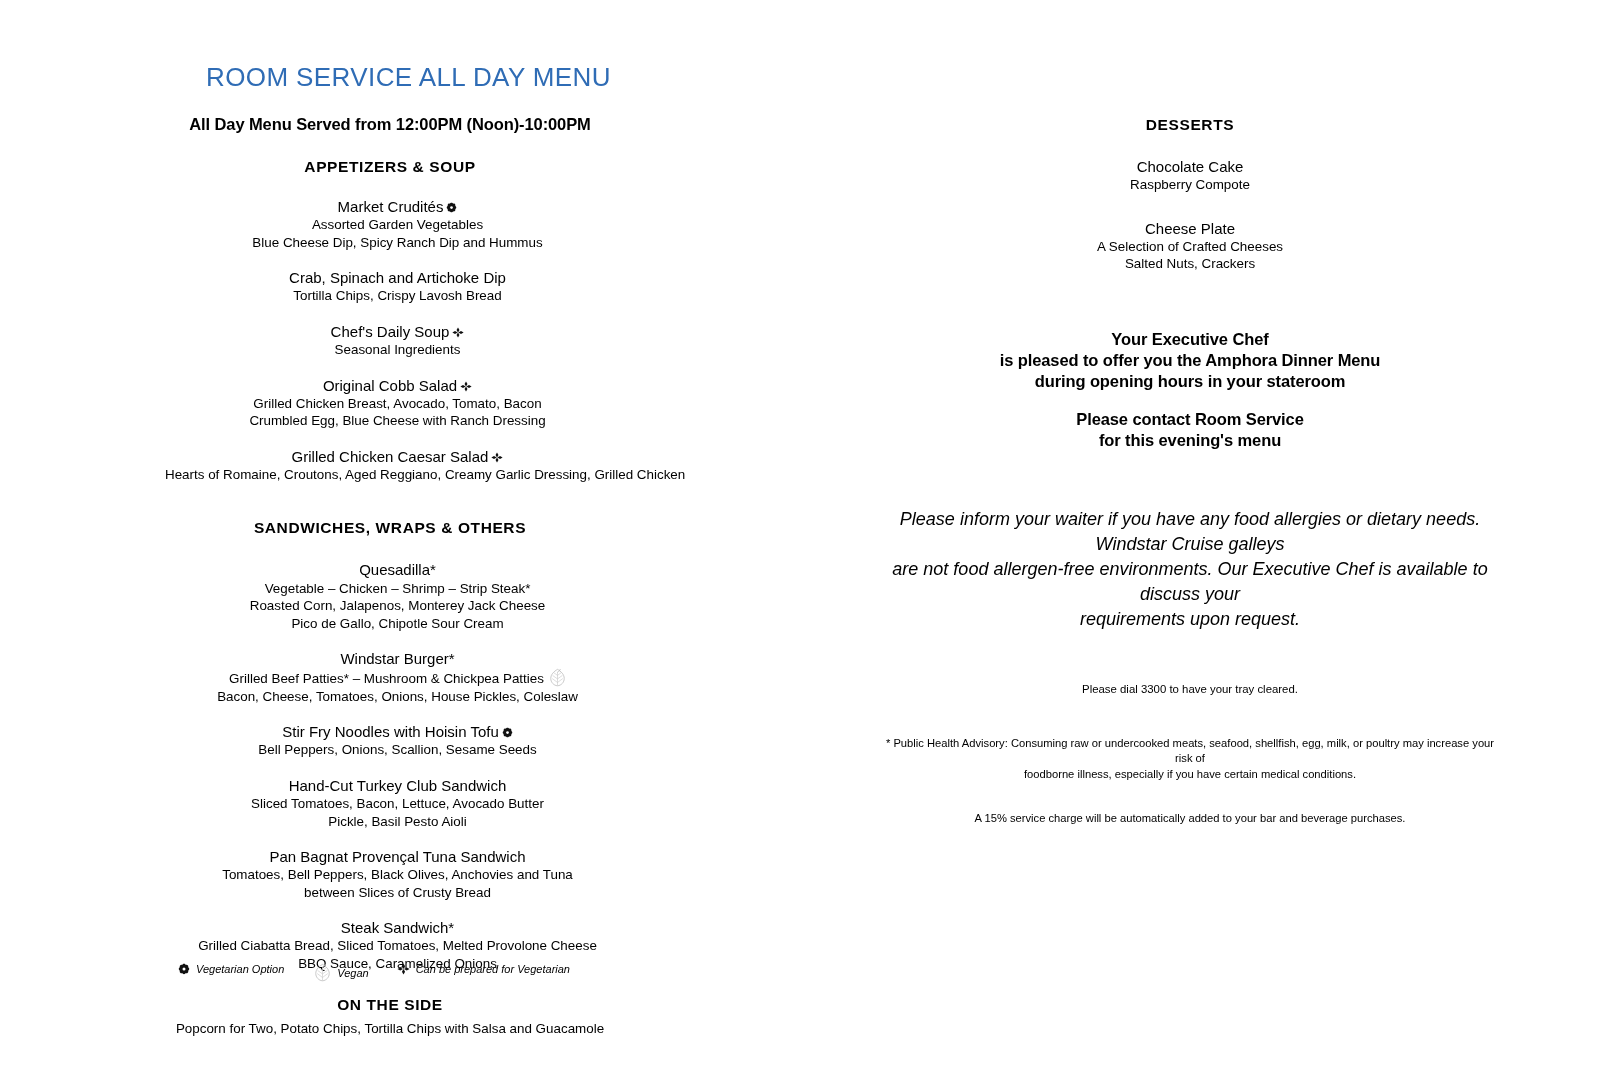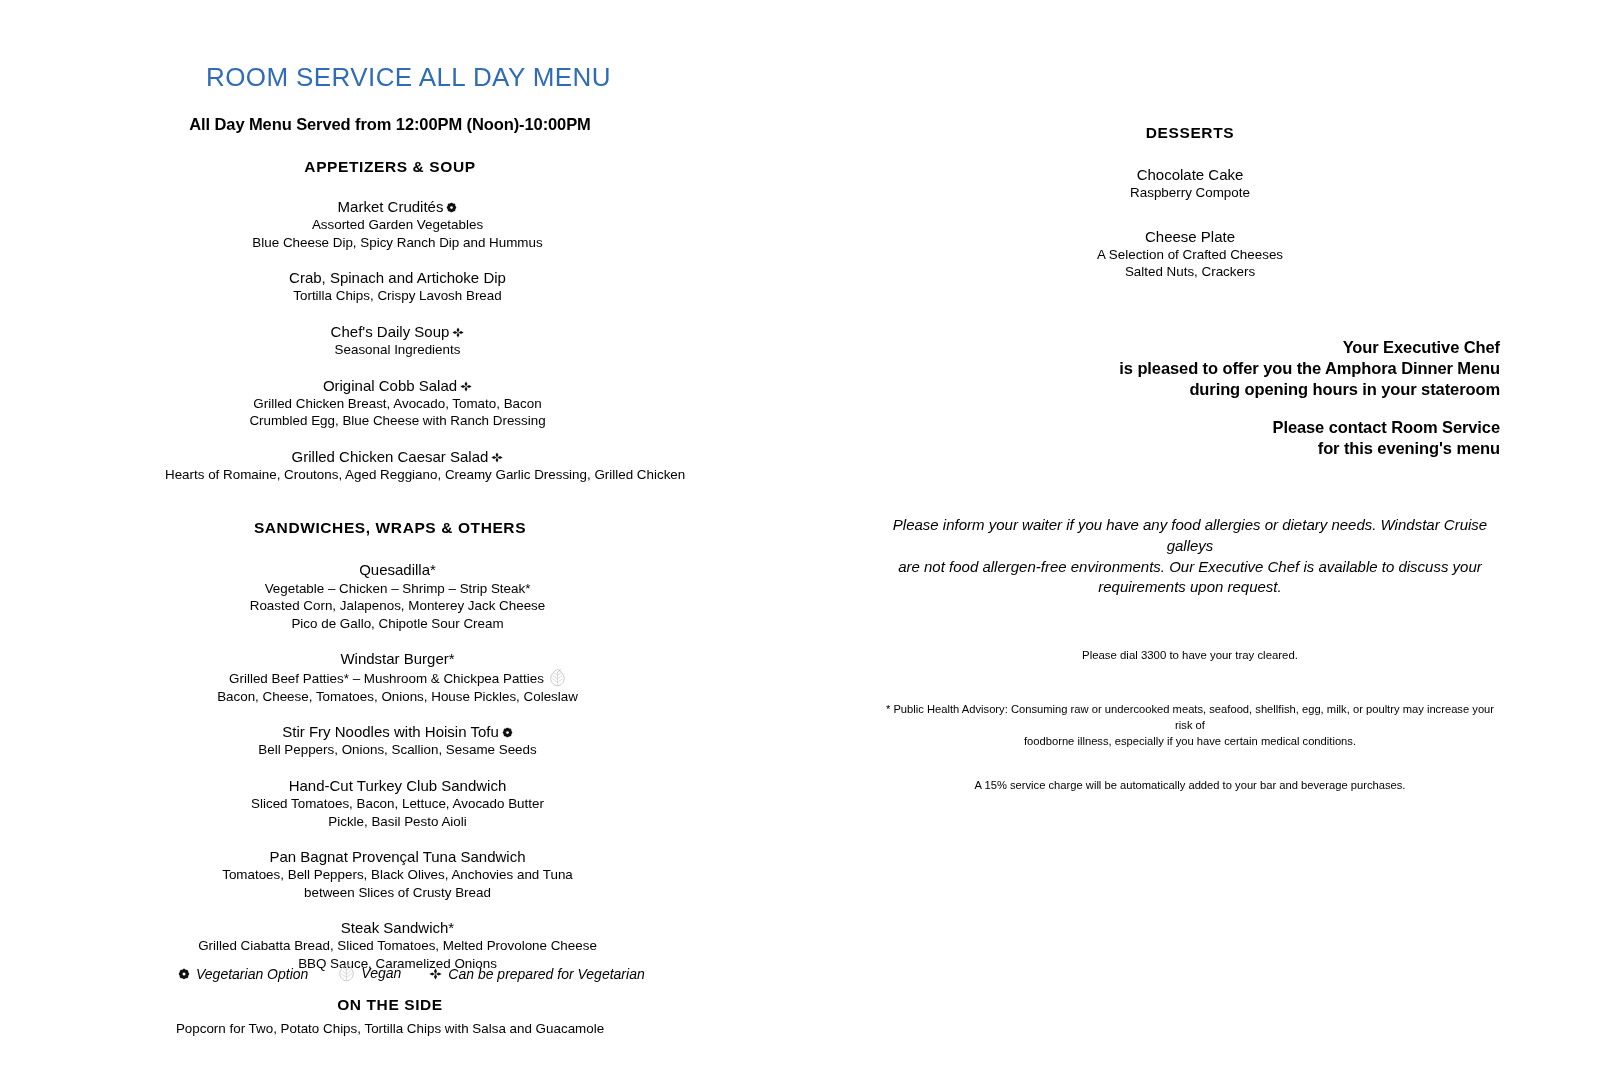--- a/index.html
+++ b/index.html
@@ -72,61 +72,60 @@
   .sym-veg { width: 11px; height: 11px; margin-left: 3px; }
   .sym-vegan { width: 17px; height: 19px; margin-left: 5px; vertical-align: -4px; }
   .sym-prep { width: 12px; height: 11px; margin-left: 3px; }
 
   
   .legend {
     position: absolute;
     left: 178px;
     top: 963px;
     display: flex;
-    align-items: flex-end;
+    align-items: flex-start;
     font-style: italic;
-    font-size: 14px;
+    font-size: 11px;
   }
   .legend-item { display: flex; align-items: center; }
   .legend-item .lg-label { margin-left: 6px; white-space: nowrap; }
   .legend-gap-a { width: 30px; }
   .legend-gap-b { width: 28px; }
 
   
   .col-right {
     position: absolute;
     left: 880px;
-    top: 124px;
+    top: 116px;
     width: 620px;
     text-align: center;
   }
   .desserts-head {
     font-size: 15.5px;
     font-weight: bold;
     letter-spacing: 0.6px;
     margin: 0 0 24px 0;
   }
   .dessert { margin: 0 0 26px 0; }
   .dessert-name { font-size: 15px; line-height: 1.22; }
   .dessert-desc { font-size: 13.4px; line-height: 1.3; }
 
   .chef-block {
     margin-top: 56px;
     font-size: 16.5px;
     font-weight: bold;
     line-height: 1.28;
     letter-spacing: -0.1px;
-    text-align: right;
   }
   .chef-block .gap { height: 17px; }
 
   .allergy {
     margin-top: 56px;
     font-style: italic;
-    font-size: 15px;
+    font-size: 18px;
     line-height: 1.38;
     padding: 0 6px;
   }
 
   .dial-note {
     margin-top: 50px;
     font-size: 11.4px;
     line-height: 1.4;
   }
   .advisory {

